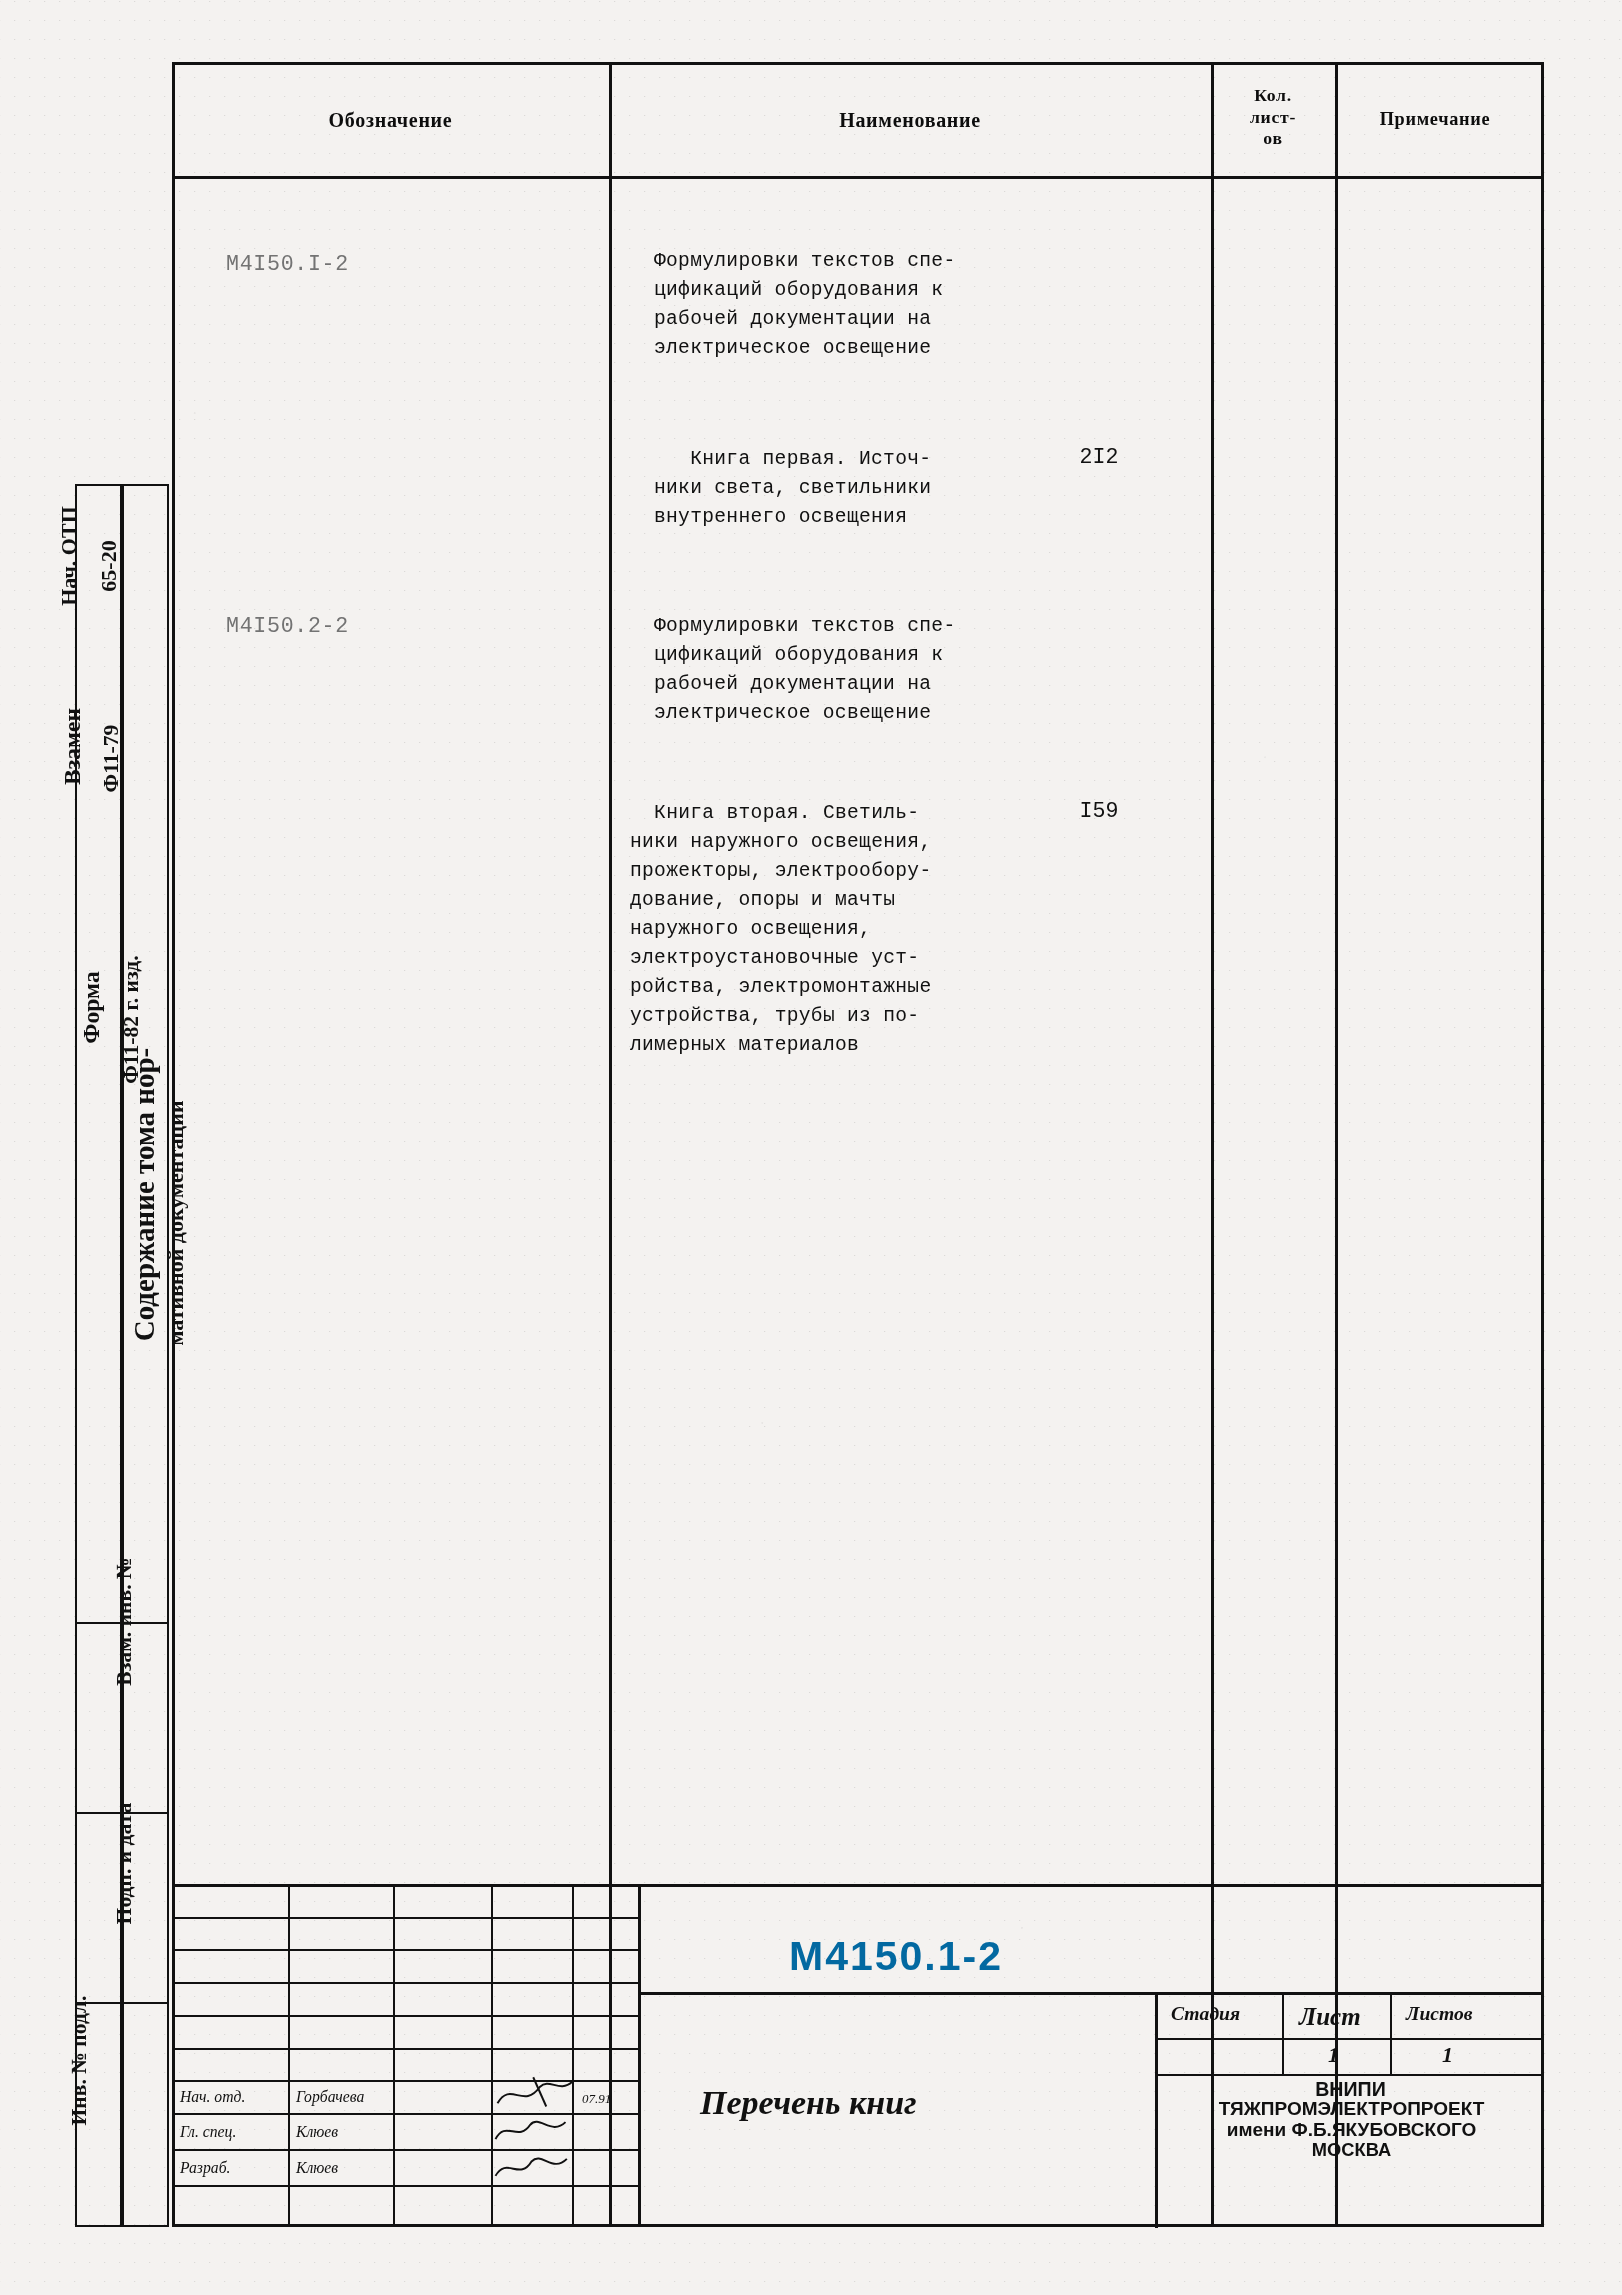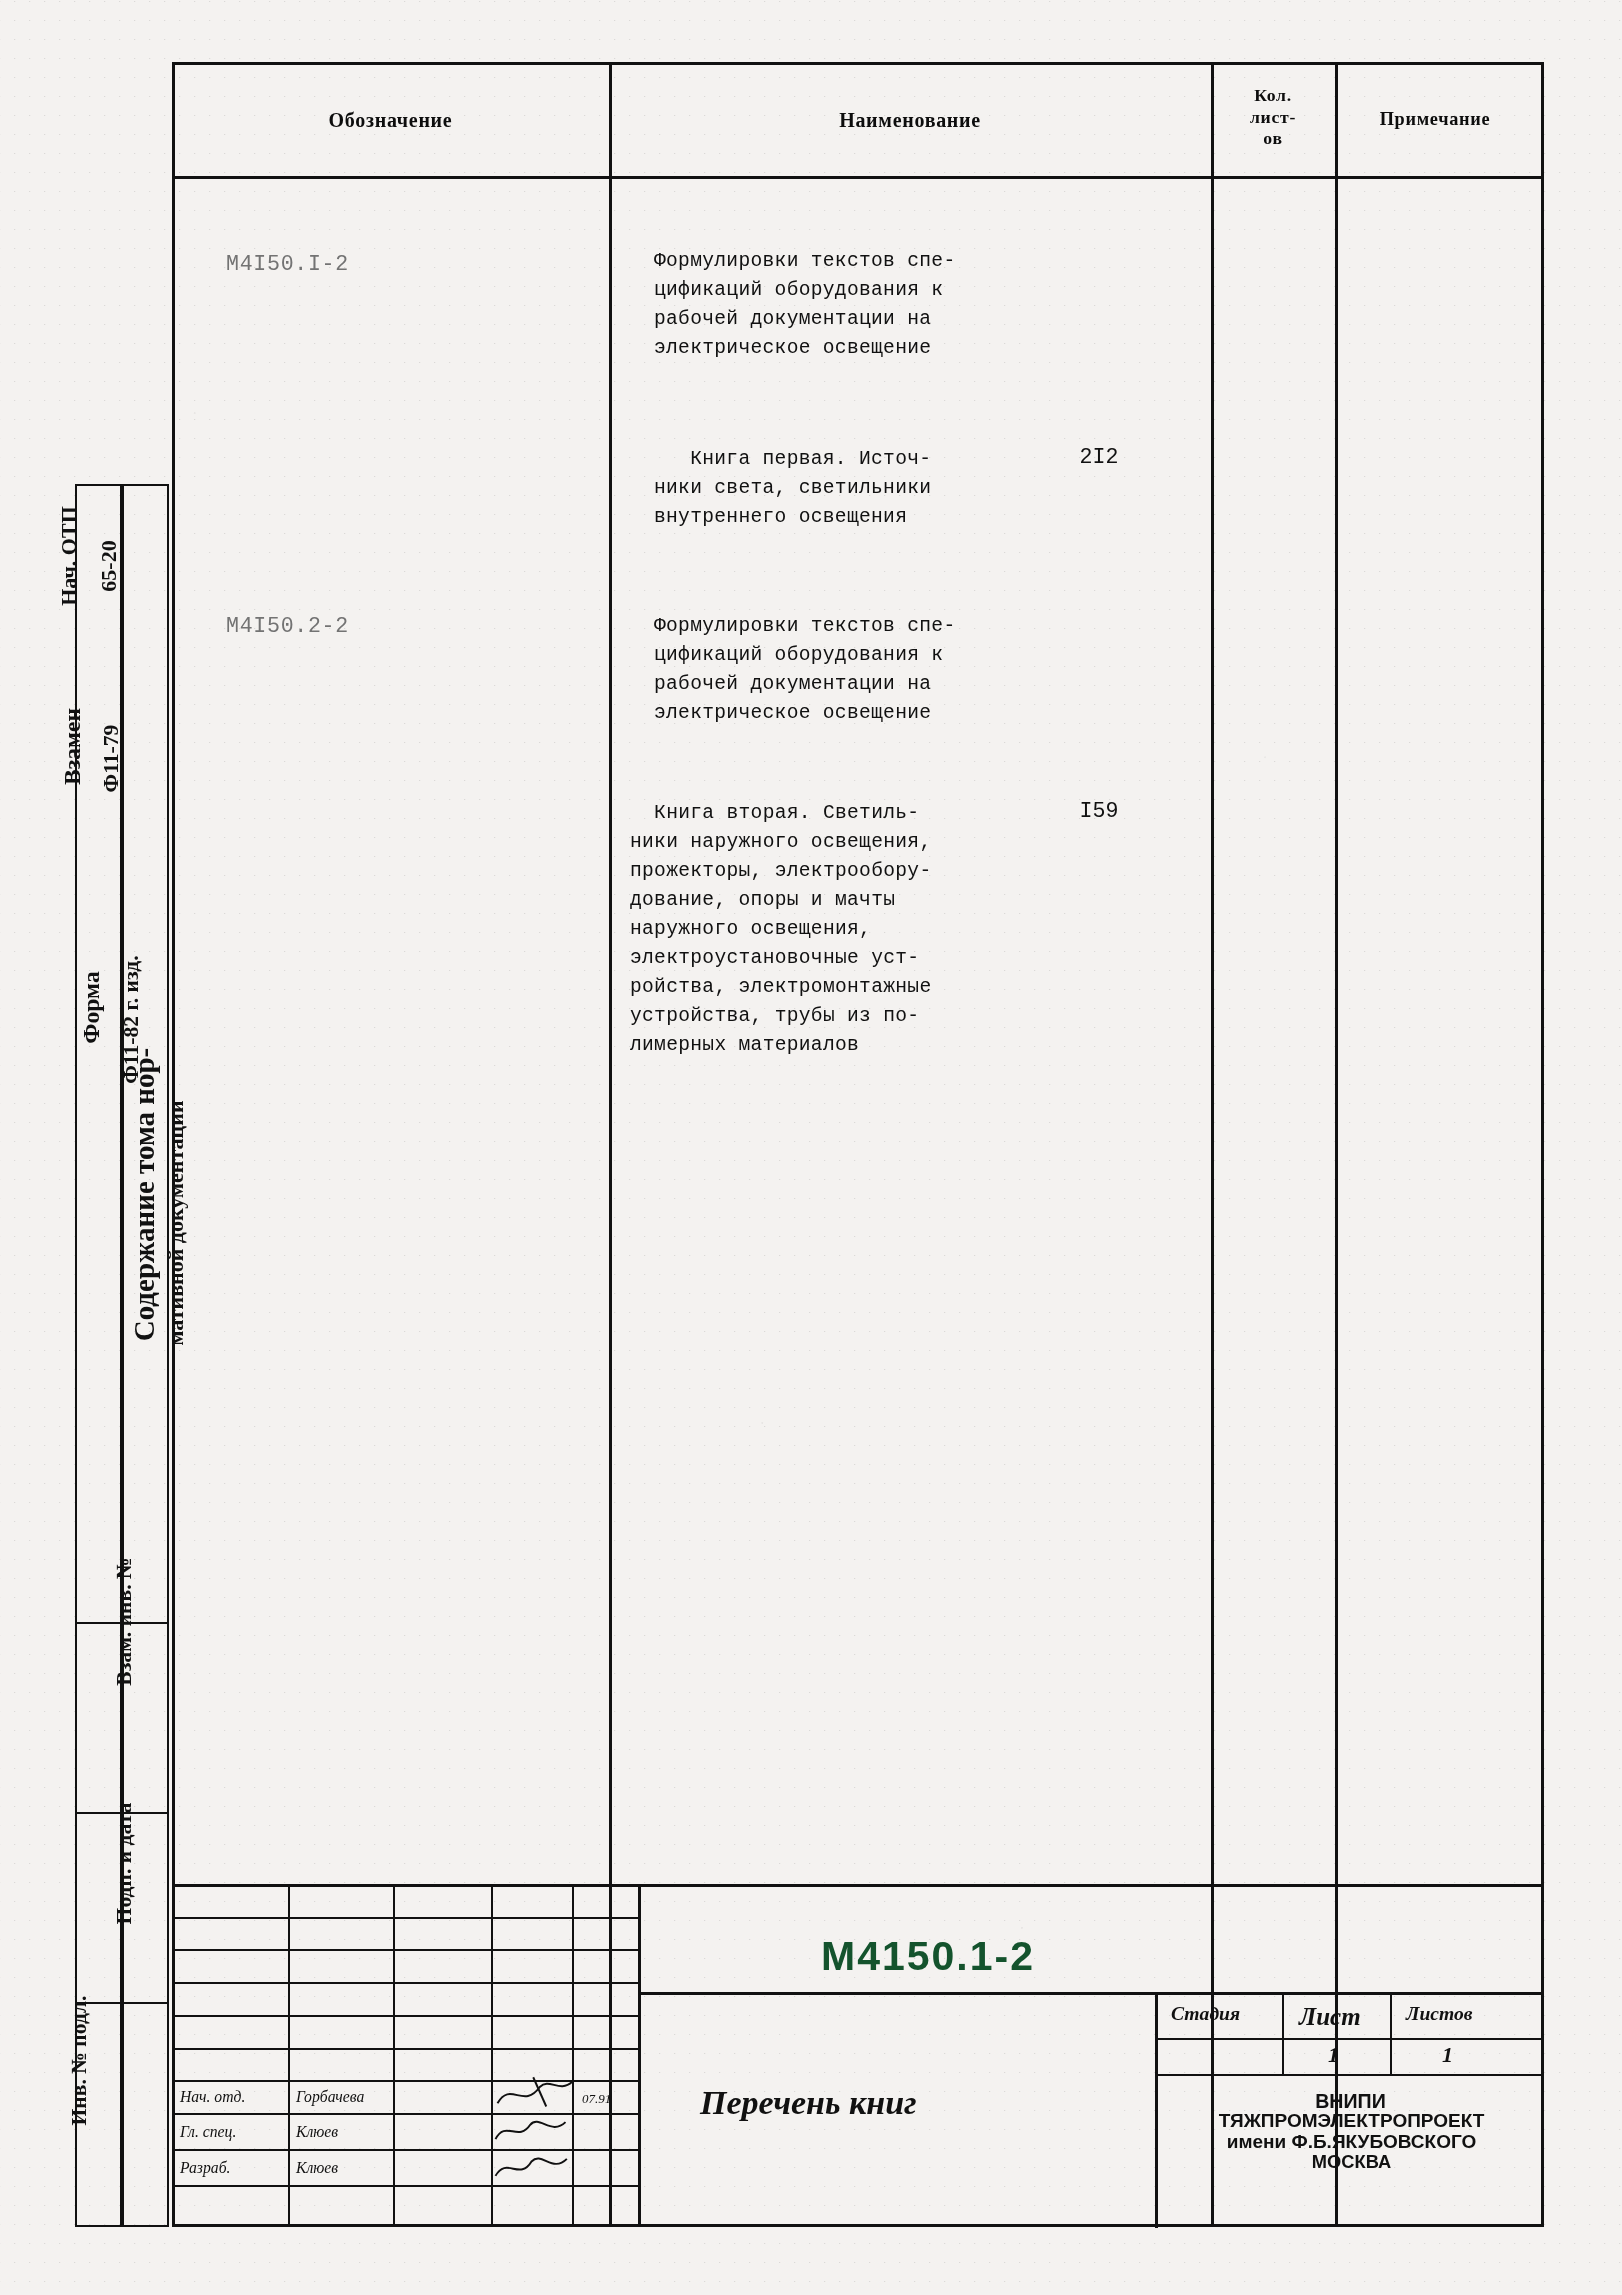--- a/index.html
+++ b/index.html
@@ -104,32 +104,30 @@
     font-style:italic;
     font-weight:bold;
     color:#111;
   }
   .bigcode{
     position:absolute;
     font-family:"Liberation Sans", sans-serif;
     font-weight:bold;
     font-size:41px;
     letter-spacing:2px;
-    color:#14532d;
-    margin-left:32px;
+    color:#0369a1;
   }
   .org{
     position:absolute;
     text-align:center;
     font-family:"Liberation Sans", sans-serif;
     font-weight:bold;
     color:#111;
     line-height:19.6px;
     letter-spacing:0px;
-    margin-top:12px;
   }
   .sig{
     position:absolute;
     font-family:"Liberation Serif", serif;
     font-style:italic;
     color:#111;
     font-size:15.7px;
   }
 </style>
 </head>

